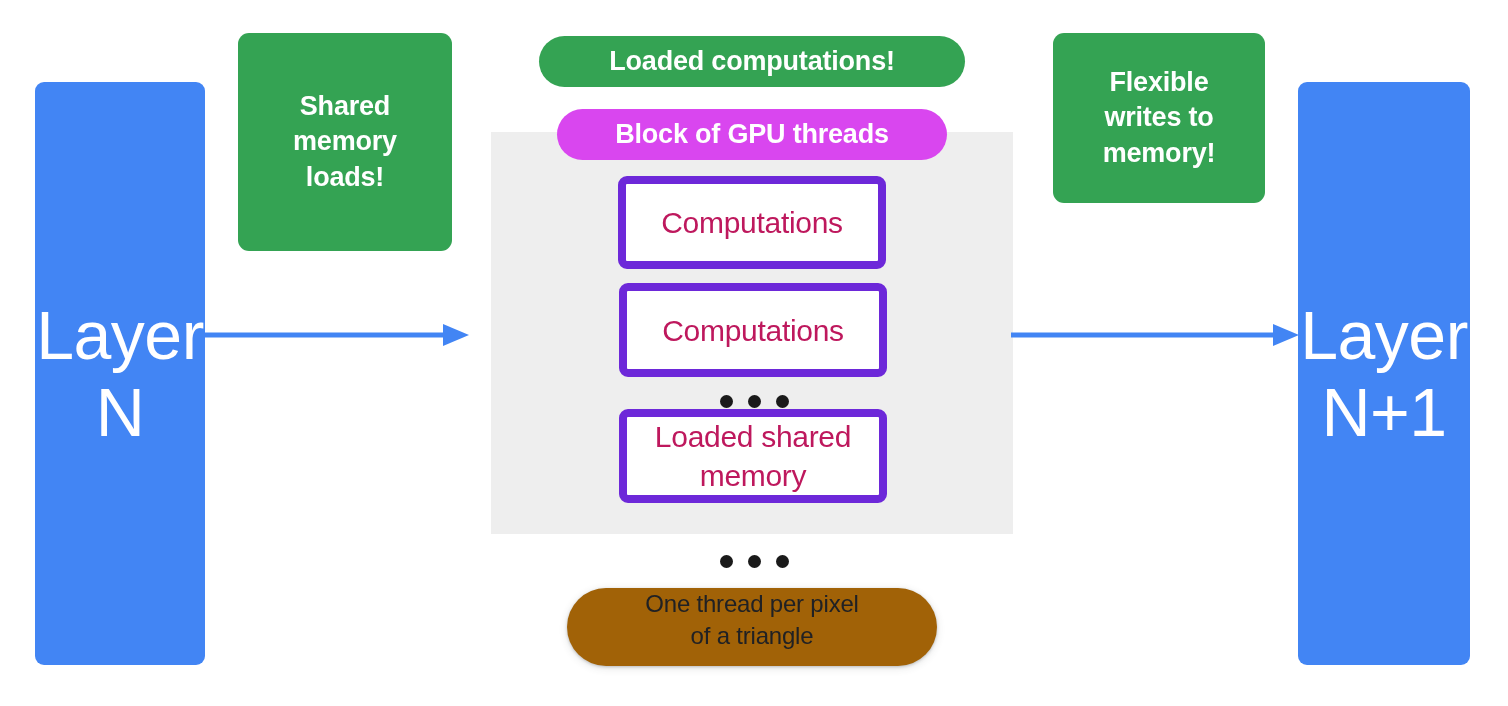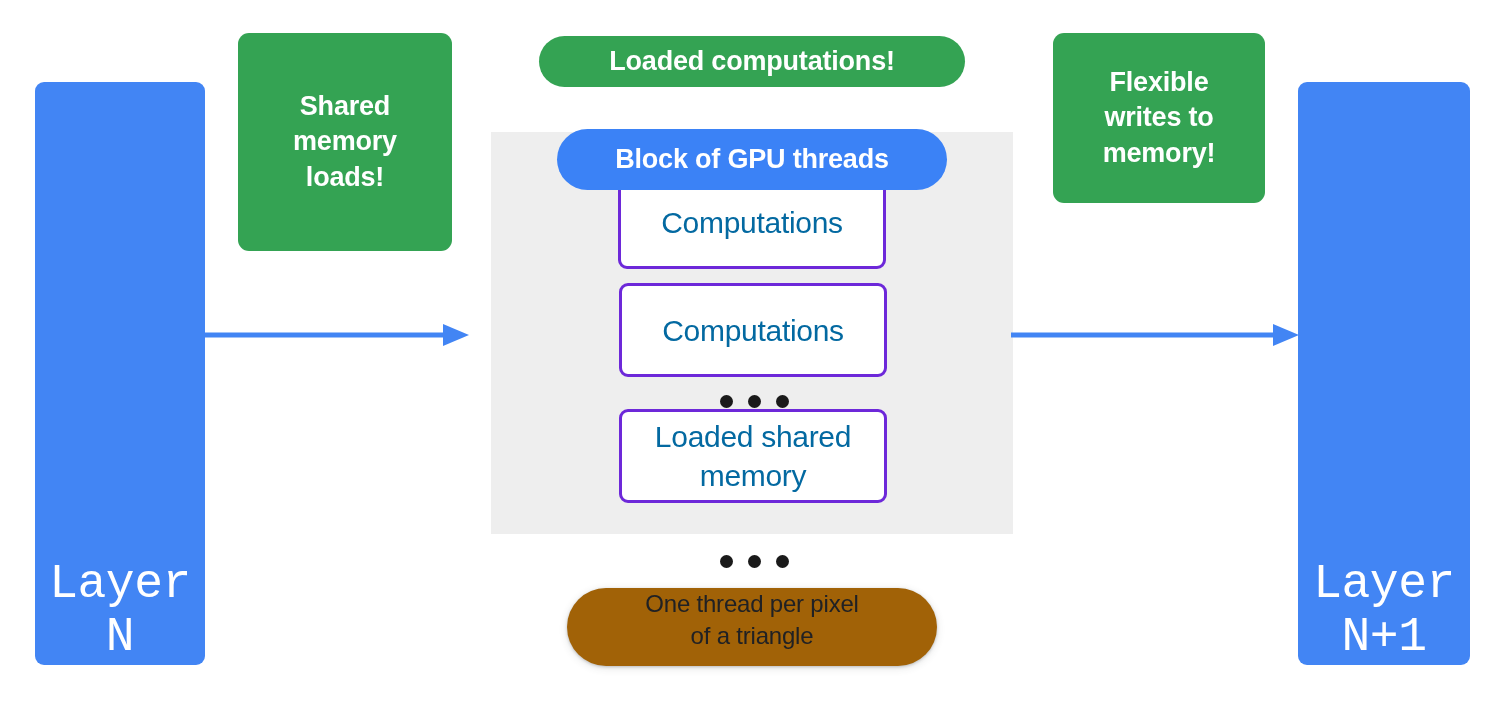--- a/index.html
+++ b/index.html
@@ -17,30 +17,29 @@
     background: #ffffff;
     overflow: hidden;
   }
 
   
   .layer-block {
     position: absolute;
     background: #4285f4;
     border-radius: 9px;
     display: flex;
-    align-items: flex-end;
+    align-items: center;
     justify-content: center;
     color: #ffffff;
-    font-size: 48px;
+    font-size: 68px;
     line-height: 1.12;
     text-align: center;
     font-weight: 400;
     letter-spacing: -0.5px;
     white-space: pre-line;
-    font-family: Liberation Mono, monospace;
   }
   #layer-n  { left: 35px;   top: 82px; width: 170px; height: 583px; }
   #layer-n1 { left: 1298px; top: 82px; width: 172px; height: 583px; }
 
   
   .callout-box {
     position: absolute;
     background: #34a353;
     border-radius: 11px;
     display: flex;
@@ -67,46 +66,45 @@
     font-weight: bold;
     color: #ffffff;
     letter-spacing: -0.2px;
   }
   #pill-shared-computations {
     left: 539px; top: 36px; width: 426px; height: 51px;
     background: #34a353;
     font-size: 27px;
   }
   #pill-block-gpu {
-    left: 557px; top: 109px; width: 390px; height: 61px;
-    background: #3b82f6;
+    left: 557px; top: 109px; width: 390px; height: 51px;
+    background: #d946ef;
     font-size: 27px;
     z-index: 4;
-    margin-top: 20px;
   }
 
   
   #gpu-block-region {
     position: absolute;
     left: 491px; top: 132px;
     width: 522px; height: 402px;
     background: #eeeeee;
   }
 
   
   .thread-box {
     position: absolute;
     background: #ffffff;
-    border: 3px solid #6d28d9;
+    border: 8px solid #6d28d9;
     border-radius: 9px;
     box-sizing: border-box;
     display: flex;
     align-items: center;
     justify-content: center;
-    color: #0369a1;
+    color: #be185d;
     font-size: 30px;
     line-height: 1.3;
     text-align: center;
     white-space: pre-line;
     letter-spacing: -0.3px;
   }
   #thread-box-1 { left: 618px; top: 176px; width: 268px; height: 93px; }
   #thread-box-2 { left: 619px; top: 283px; width: 268px; height: 94px; }
   #thread-box-3 { left: 619px; top: 409px; width: 268px; height: 94px; }
 

